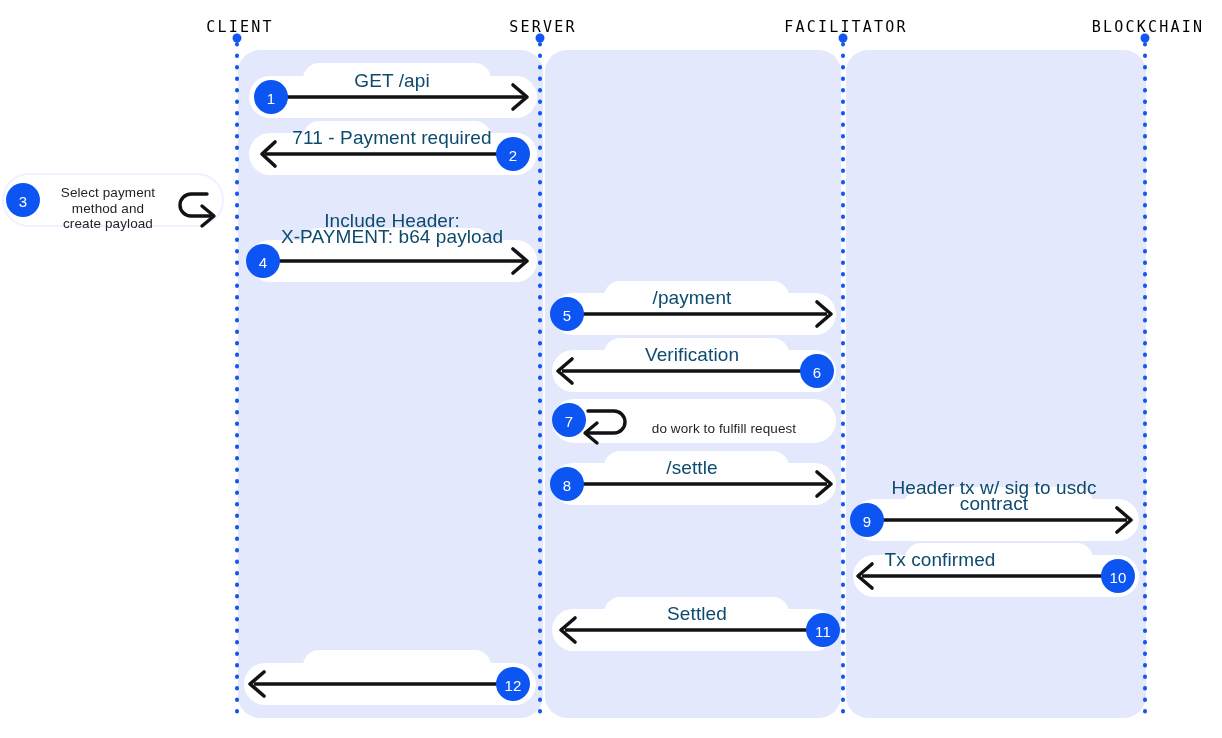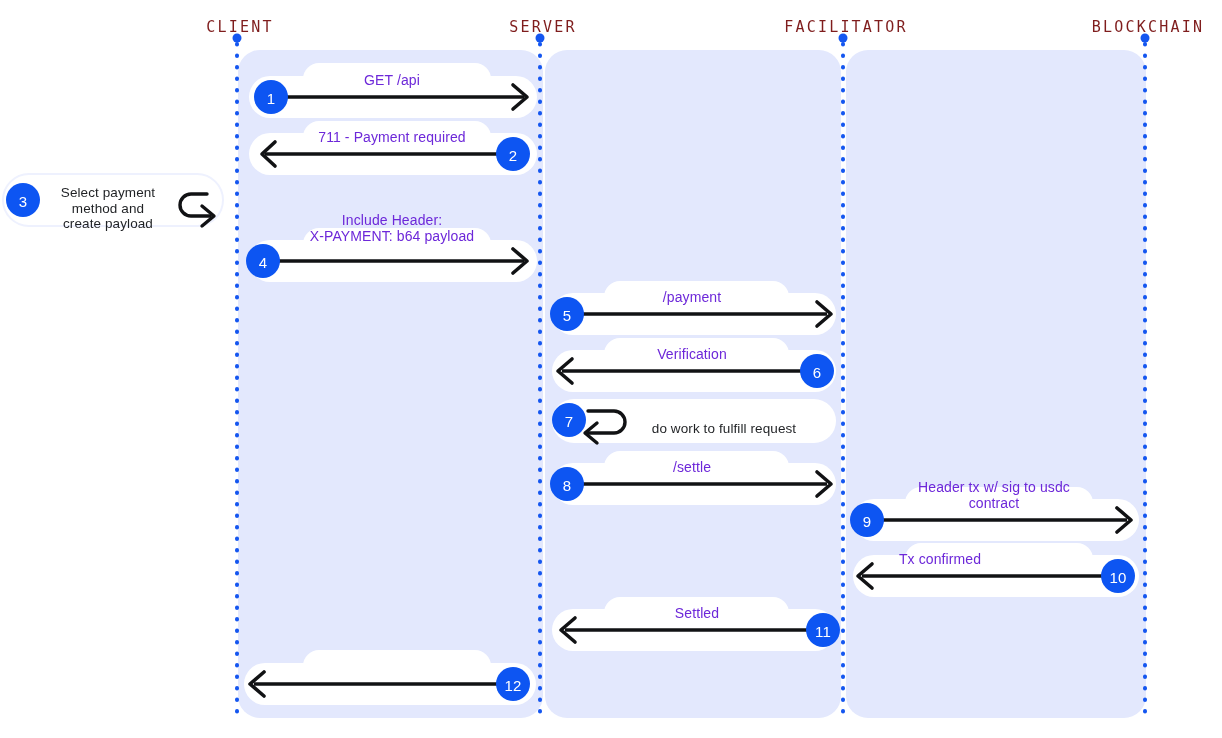--- a/index.html
+++ b/index.html
@@ -18,32 +18,32 @@
   }
   #svg-layer {
     position: absolute; left: 0; top: 0;
     width: 1222px; height: 738px;
   }
   .lane-title {
     position: absolute;
     font-family: "DejaVu Sans Mono", "Liberation Mono", monospace;
     font-size: 15px;
     letter-spacing: 2.2px;
-    color: #7f1d1d;
+    color: #000000;
     transform: translateX(-50%);
     white-space: nowrap;
     top: 18px;
   }
   .msg-label {
     position: absolute;
     transform: translate(-50%, -100%);
     text-align: center;
-    font-size: 14px;
+    font-size: 19px;
     line-height: 15.5px;
-    color: #6d28d9;
+    color: #0c4a6e;
     white-space: pre;
     letter-spacing: 0.1px;
   }
   .note-label {
     position: absolute;
     transform: translate(-50%, -50%);
     text-align: center;
     font-size: 13.5px;
     line-height: 15.5px;
     color: #1f2124;

